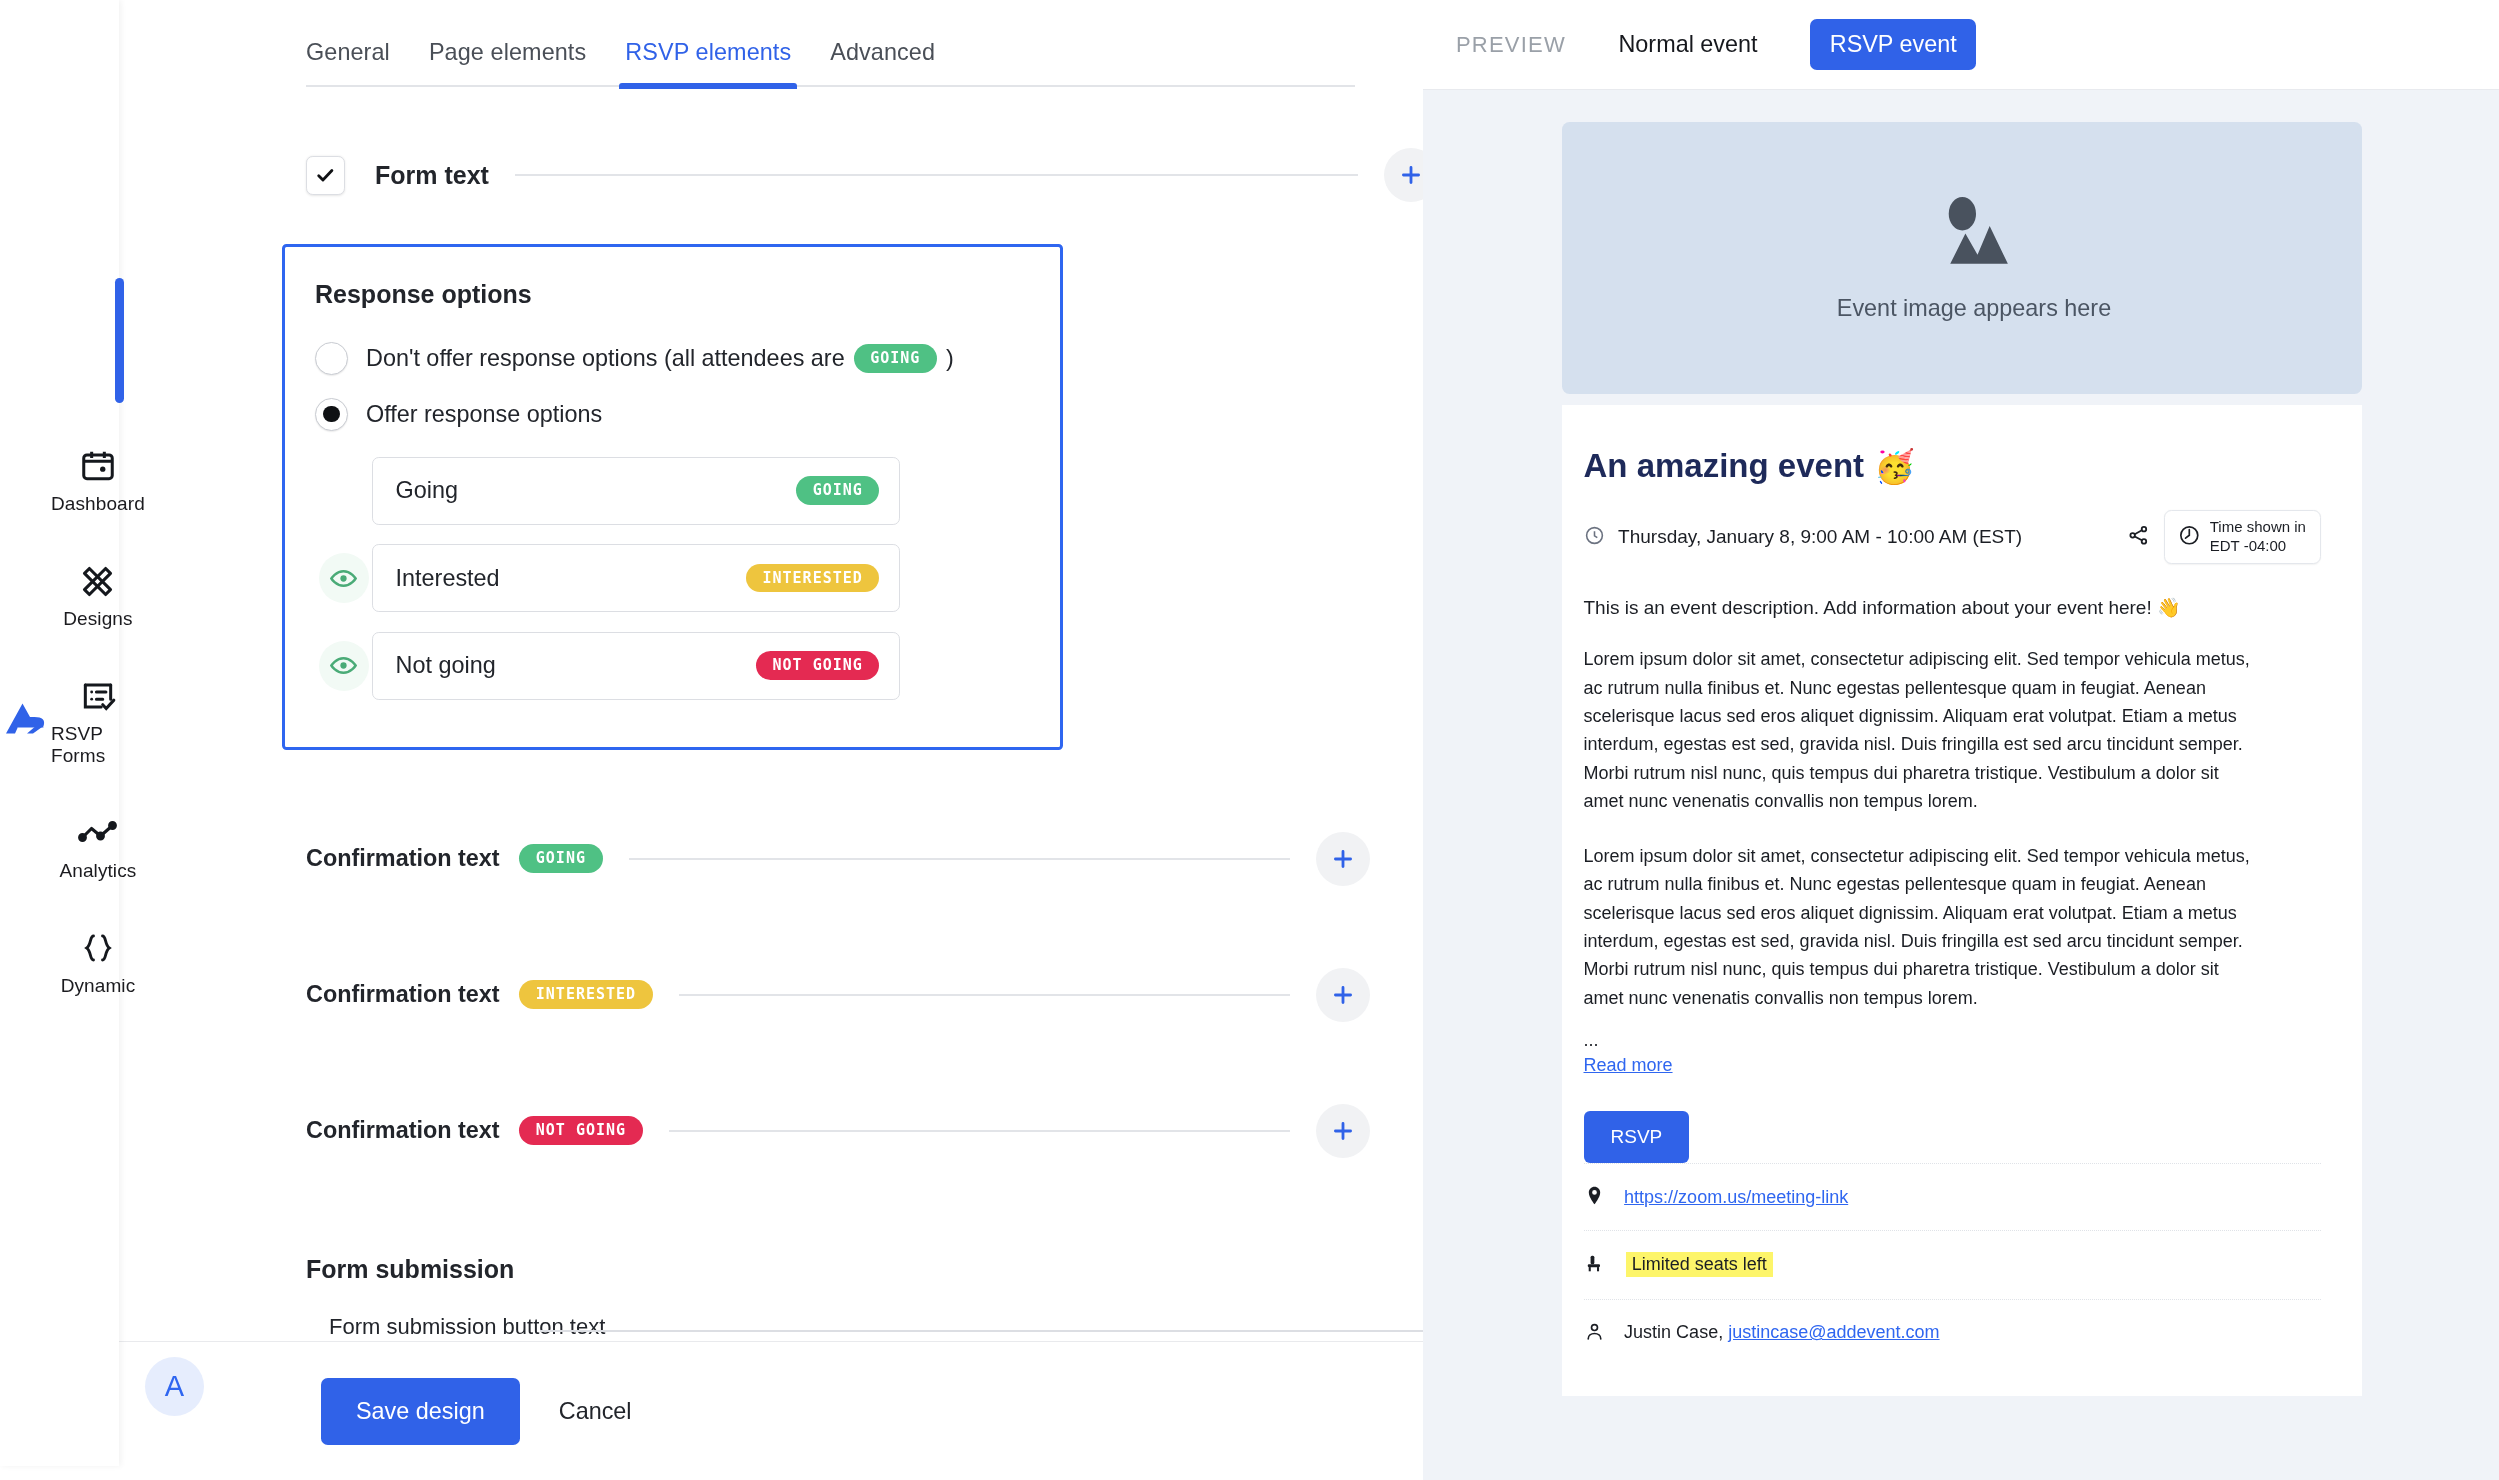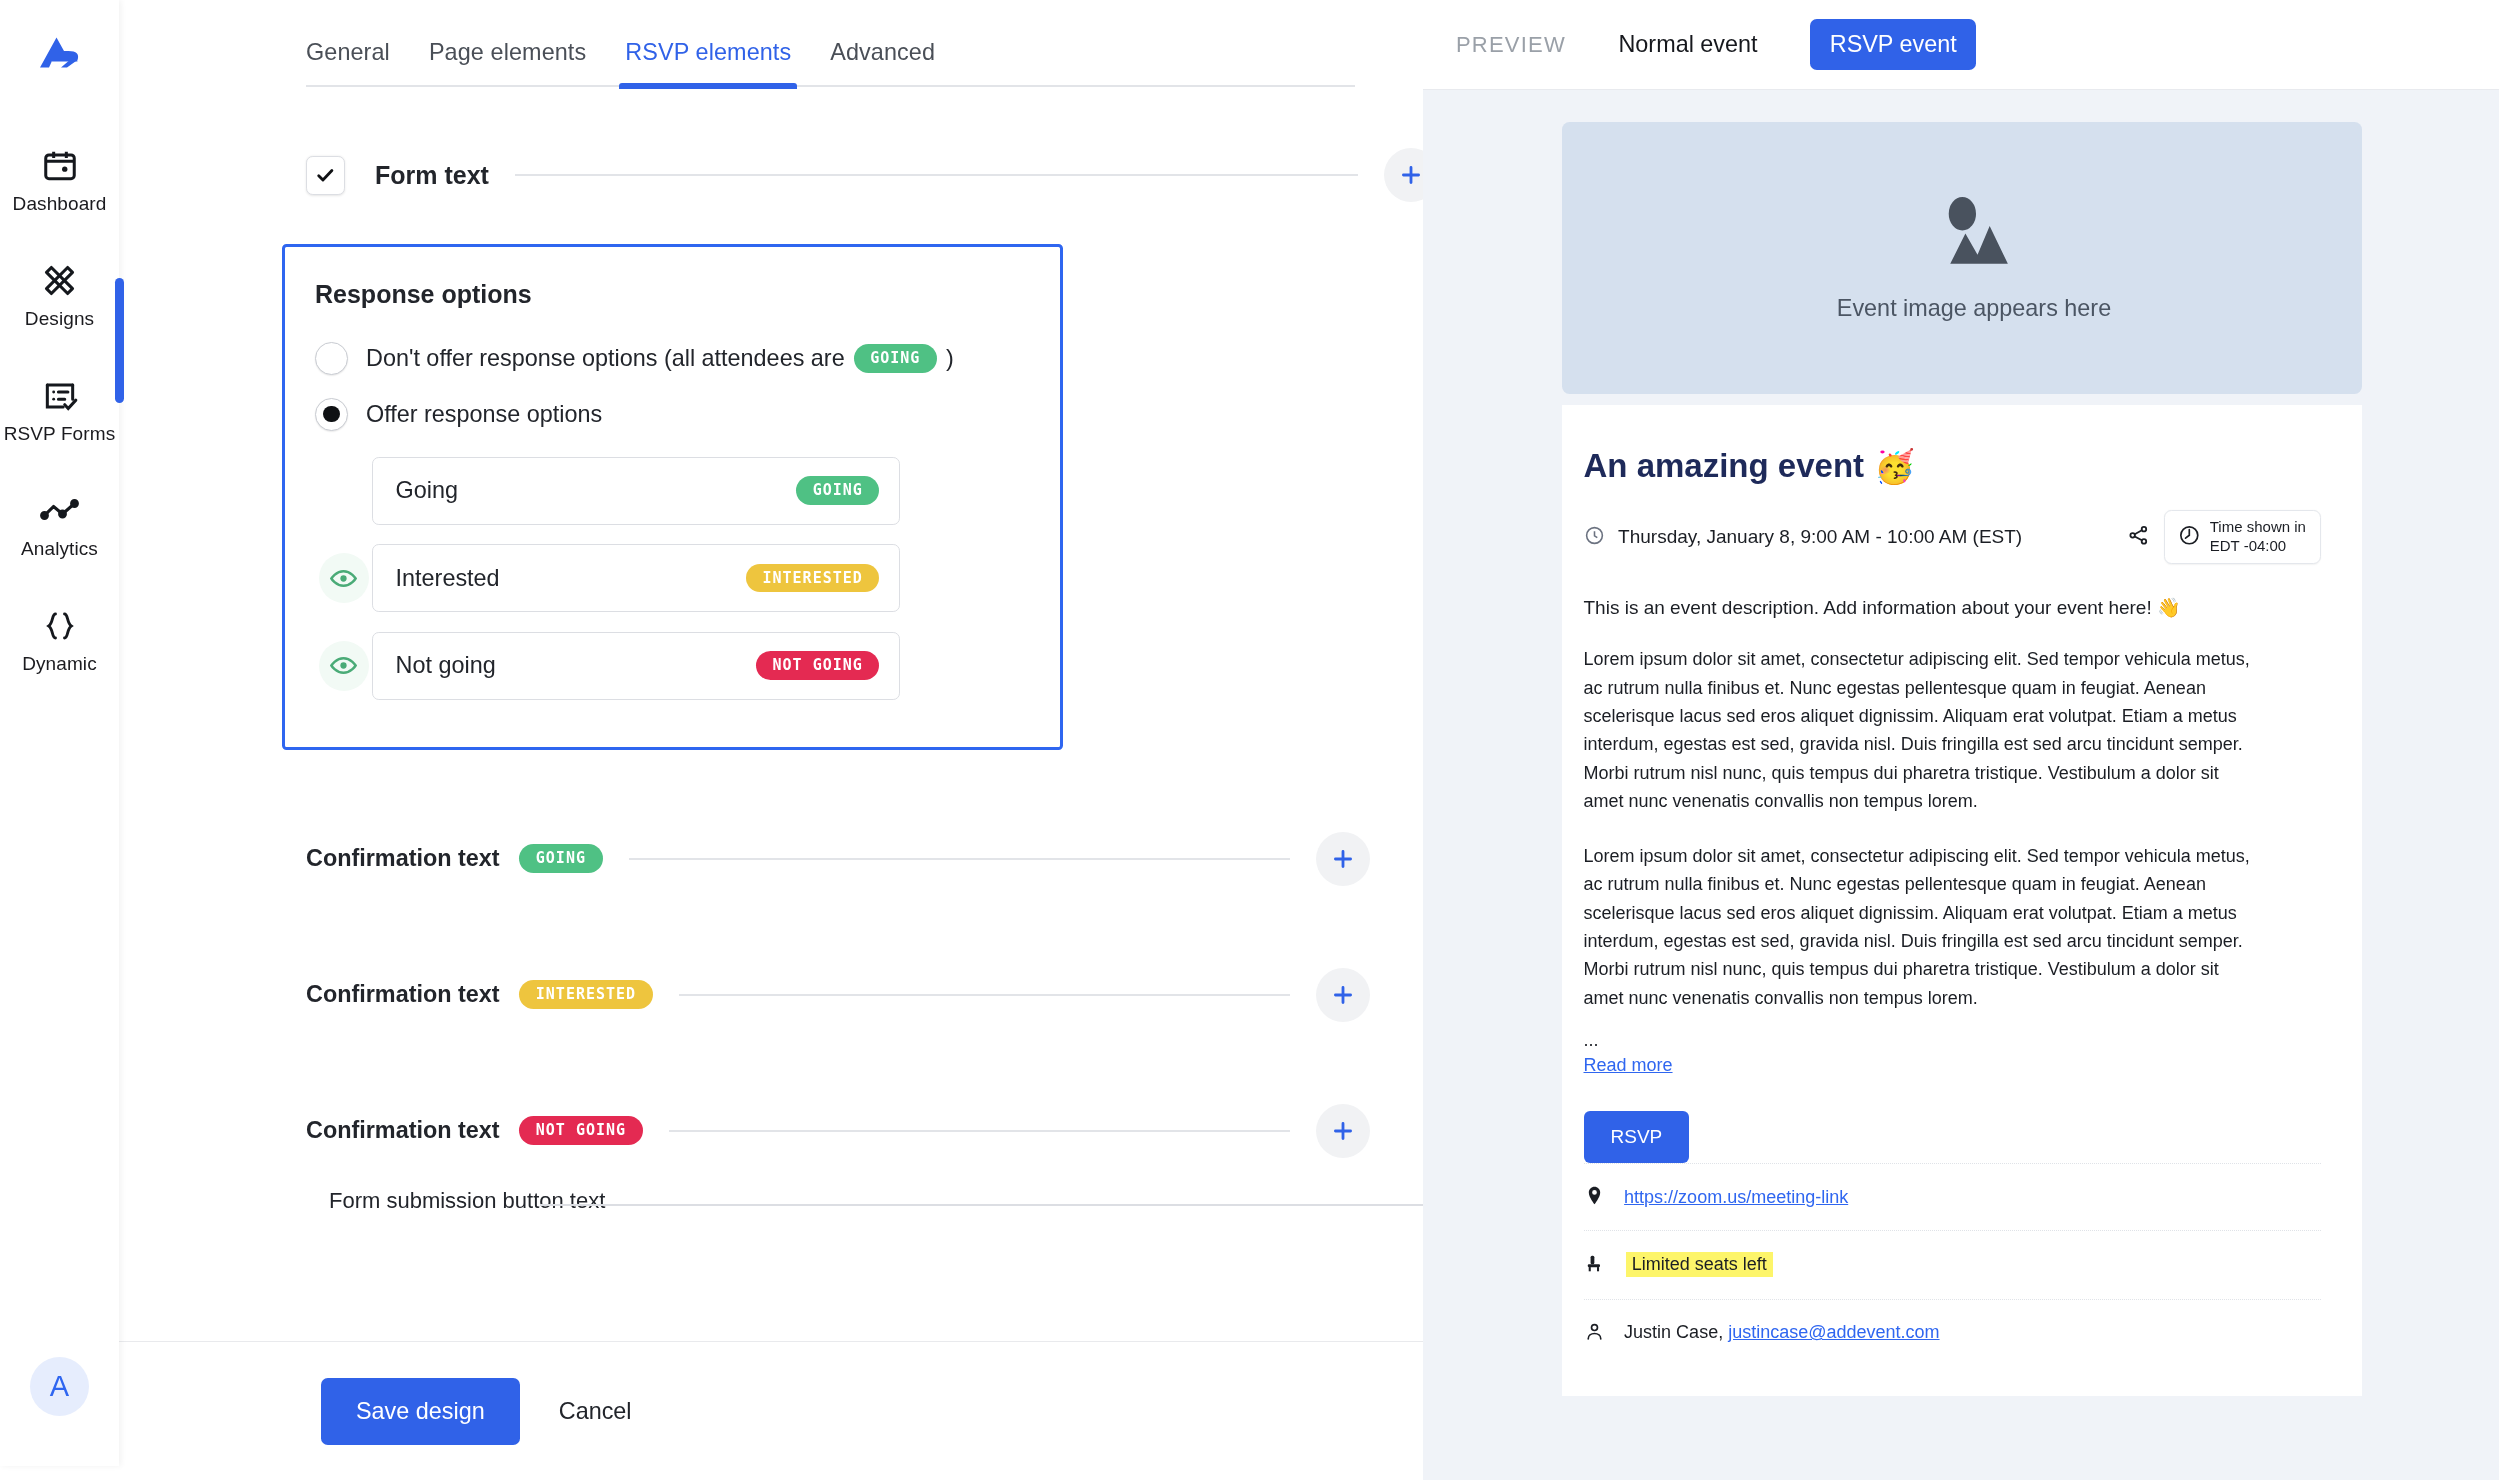--- a/index.html
+++ b/index.html
@@ -6,21 +6,21 @@
   html, body {
     width: 2500px; height: 1481px;
     font-family: "Liberation Sans", sans-serif;
     background: #ffffff; overflow: hidden;
   }
   .app { display: flex; width: 2500px; height: 1481px; position: relative; }
 
   
   .sidebar {
     width: 119px; height: 1466px; background: #ffffff;
-    display: flex; flex-direction: column; align-items: center;
+    display: flex; flex-direction: row; align-items: center;
     position: relative; flex: 0 0 119px;
     box-shadow: 2.3px 0 6px rgba(0,0,0,0.055);
     z-index: 5;
   }
   .logo { margin-top: 33px; margin-bottom: 53px; }
   .nav-list { display: flex; flex-direction: column; align-items: center; width: 100%; }
   .nav-item {
     display: flex; flex-direction: column; align-items: center; justify-content: center;
     width: 100%; padding: 12px 0 7.5px 0; margin-bottom: 27px; cursor: pointer;
     position: relative;
@@ -440,20 +440,21 @@
           <span class="badge notgoing">NOT GOING</span>
         </span>
         <span class="row-rule"></span>
         <span class="plus-btn">
           <svg width="26" height="26" viewBox="0 0 24 24" stroke="#3062e8" stroke-width="2.6" stroke-linecap="round">
             <path d="M12 5v14M5 12h14"></path>
           </svg>
         </span>
       </div>
 
+      <div class="form-sub-title">Form submission</div>
       <div class="form-sub-field">
         <span class="fs-label">Form submission button text</span>
         <span class="fs-rule"></span>
       </div>
 
     </div>
 
     <div class="action-bar">
       <button class="btn-primary">Save design</button>
       <button class="btn-text">Cancel</button>

